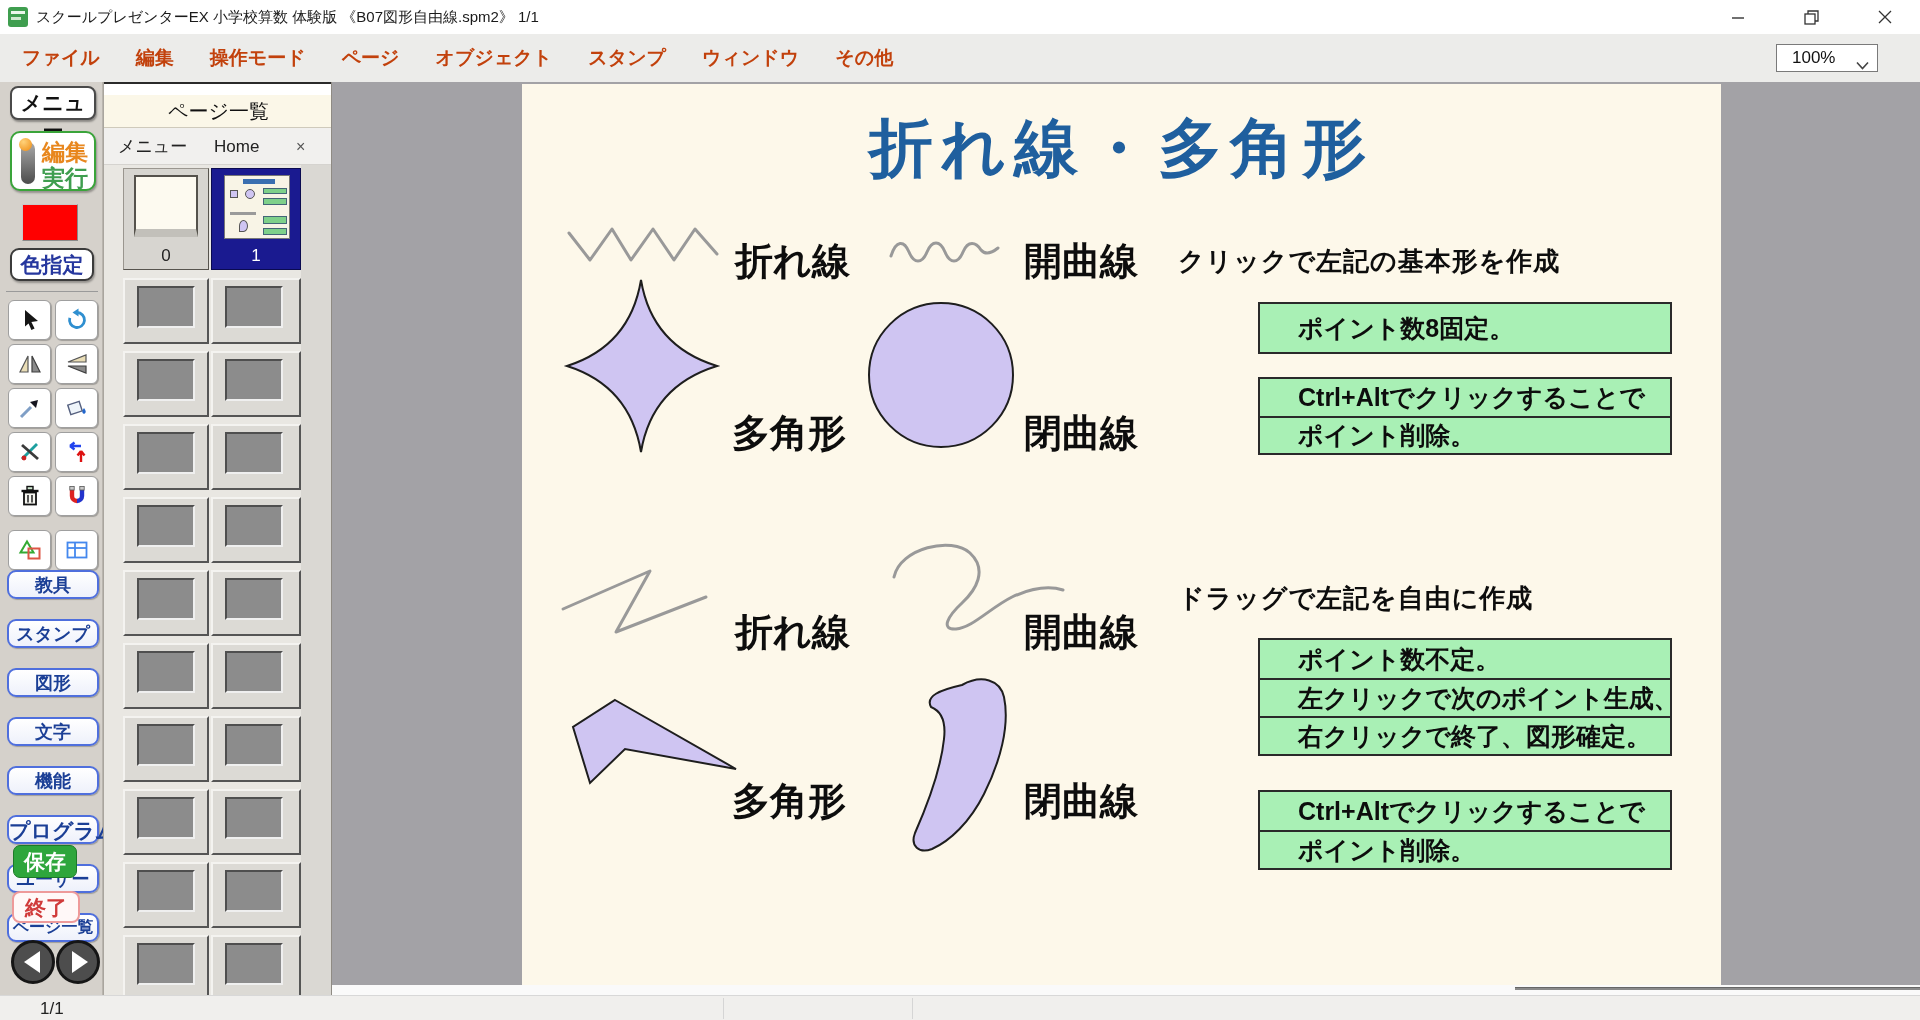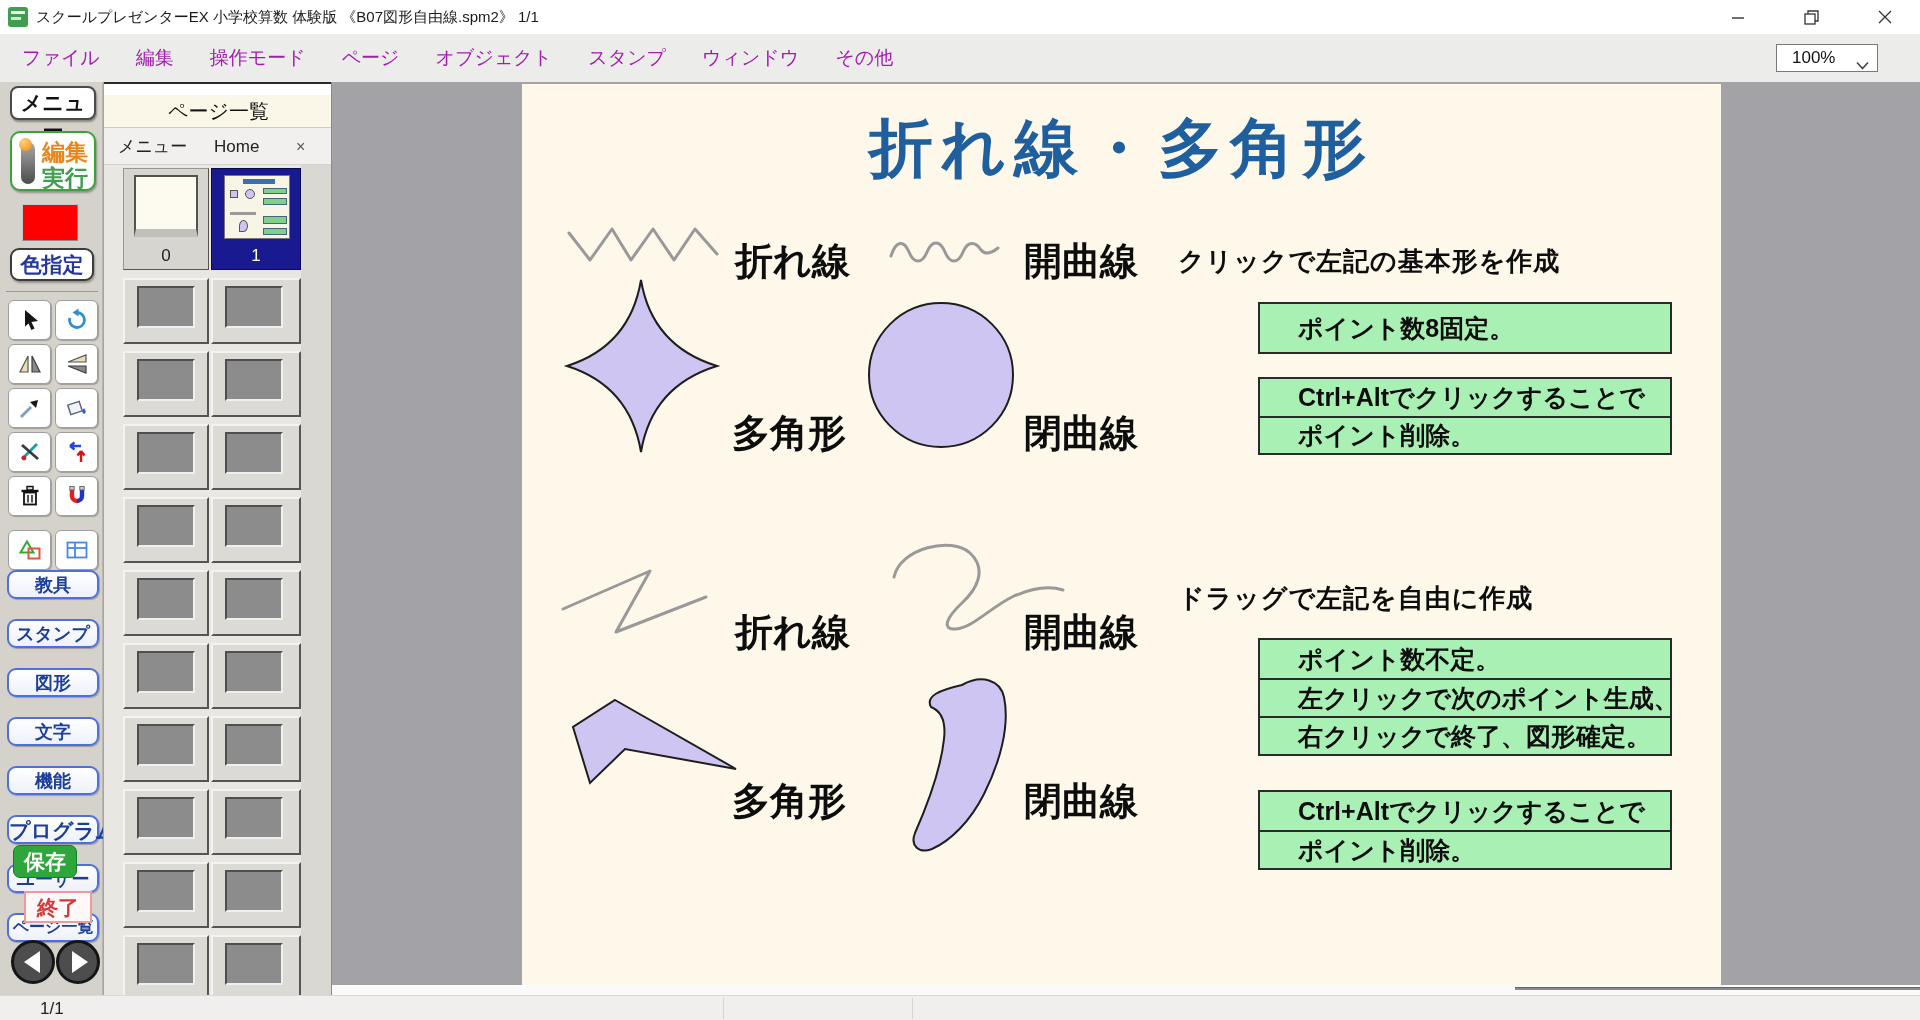--- a/index.html
+++ b/index.html
@@ -9,21 +9,21 @@
   
   .titlebar{position:absolute;left:0;top:0;width:1920px;height:34px;background:#ffffff;}
   .app-icon{position:absolute;left:8px;top:7px;width:20px;height:20px;background:#3f9e4f;border-radius:3px;}
   .app-icon:before{content:"";position:absolute;left:3px;top:4px;width:14px;height:3px;background:#eaf6ea;}
   .app-icon:after{content:"";position:absolute;left:3px;top:10px;width:10px;height:3px;background:#cfe9cf;}
   .win-title{position:absolute;left:36px;top:0;height:34px;line-height:34px;font-size:15px;color:#1a1a1a;white-space:nowrap;}
   .win-btn{position:absolute;top:0;width:46px;height:34px;display:flex;align-items:center;justify-content:center;background:transparent;border:none;cursor:pointer;}
   
   .menubar{position:absolute;left:0;top:34px;width:1920px;height:48px;background:#ececea;display:flex;align-items:center;}
   .menubar-items{display:flex;align-items:center;gap:36px;margin-left:22px;}
-  .menu-item{font-size:19px;color:#a21caf;white-space:nowrap;cursor:default;}
+  .menu-item{font-size:19px;color:#c2410c;white-space:nowrap;cursor:default;font-weight:bold;}
   .zoom-box{position:absolute;right:42px;top:10px;width:102px;height:28px;background:#fff;border:1px solid #7a7a7a;
             display:flex;align-items:center;font-size:17px;padding-left:15px;}
   .zoom-chev{position:absolute;right:8px;top:10px;}
   
   .toolbar{position:absolute;left:0;top:82px;width:103px;height:913px;background:#d5d1cb;border-right:1px solid #b9b5ae;}
   .btn{position:absolute;background:#fff;cursor:pointer;font-family:inherit;}
   .menu-btn{left:10px;top:4px;width:86px;height:34px;border:2px solid #4a4a4a;border-radius:8px;
             font-size:21px;font-weight:bold;color:#111;box-shadow:1px 2px 2px rgba(0,0,0,.35);}
   .mode-btn{left:10px;top:49px;width:86px;height:60px;border:2px solid #3aa43a;border-radius:10px;
             box-shadow:1px 2px 2px rgba(0,0,0,.3);padding:0;}
@@ -41,22 +41,22 @@
   .tool-grid{position:absolute;left:8px;top:218px;width:90px;display:flex;flex-wrap:wrap;gap:4px 4px;}
   .tool-grid2{position:absolute;left:8px;top:448px;width:90px;display:flex;gap:4px;}
   .tool-btn{width:43px;height:40px;background:#fff;border:1px solid #9f9f9f;border-radius:6px;cursor:pointer;
             display:flex;align-items:center;justify-content:center;box-shadow:1px 1px 1px rgba(0,0,0,.25);padding:0;}
   .cat-col{position:absolute;left:7px;top:488px;width:92px;display:flex;flex-direction:column;gap:20px;}
   .cat-btn{height:29px;background:linear-gradient(180deg,#ffffff,#eef1fb);border:2px solid #4f6fdd;border-radius:9px;
            color:#1b3f96;font-weight:bold;font-size:18px;cursor:pointer;white-space:nowrap;padding:0;
            font-family:inherit;box-shadow:1px 1px 1px rgba(0,0,0,.25);}
   .save-btn{left:13px;top:763px;width:64px;height:33px;background:var(--save-green);color:#fff;font-size:21px;
             font-weight:bold;border:1px solid #1d7a28;border-radius:7px;}
-  .exit-btn{left:24px;top:809px;width:68px;height:32px;background:#fff8f8;color:var(--exit-red);font-size:21px;
-            font-weight:bold;border:2px solid #ee9a9a;border-radius:0;}
+  .exit-btn{left:12px;top:809px;width:68px;height:32px;background:#fff8f8;color:var(--exit-red);font-size:21px;
+            font-weight:bold;border:2px solid #ee9a9a;border-radius:8px;}
   .nav-btn{position:absolute;top:858px;width:44px;height:44px;border-radius:50%;background:#4d4d4d;
            border:3px solid #151515;cursor:pointer;display:flex;align-items:center;justify-content:center;padding:0;}
   .nav-left{left:11px;} .nav-right{left:56px;}
   .tri-l{width:0;height:0;border-style:solid;border-width:11px 16px 11px 0;border-color:transparent #fff transparent transparent;margin-right:3px;}
   .tri-r{width:0;height:0;border-style:solid;border-width:11px 0 11px 16px;border-color:transparent transparent transparent #fff;margin-left:3px;}
   
   .page-panel{position:absolute;left:103px;top:82px;width:229px;height:913px;background:#e9e7e2;
               border-left:1px solid #a9a59e;border-right:1px solid #8f8b84;overflow:hidden;}
   .panel-top{position:absolute;left:0;top:0;width:229px;height:13px;background:#fff;border-top:2px solid #2a2a2a;}
   .panel-header{position:absolute;left:0;top:13px;width:229px;height:33px;background:#fbf7e8;

